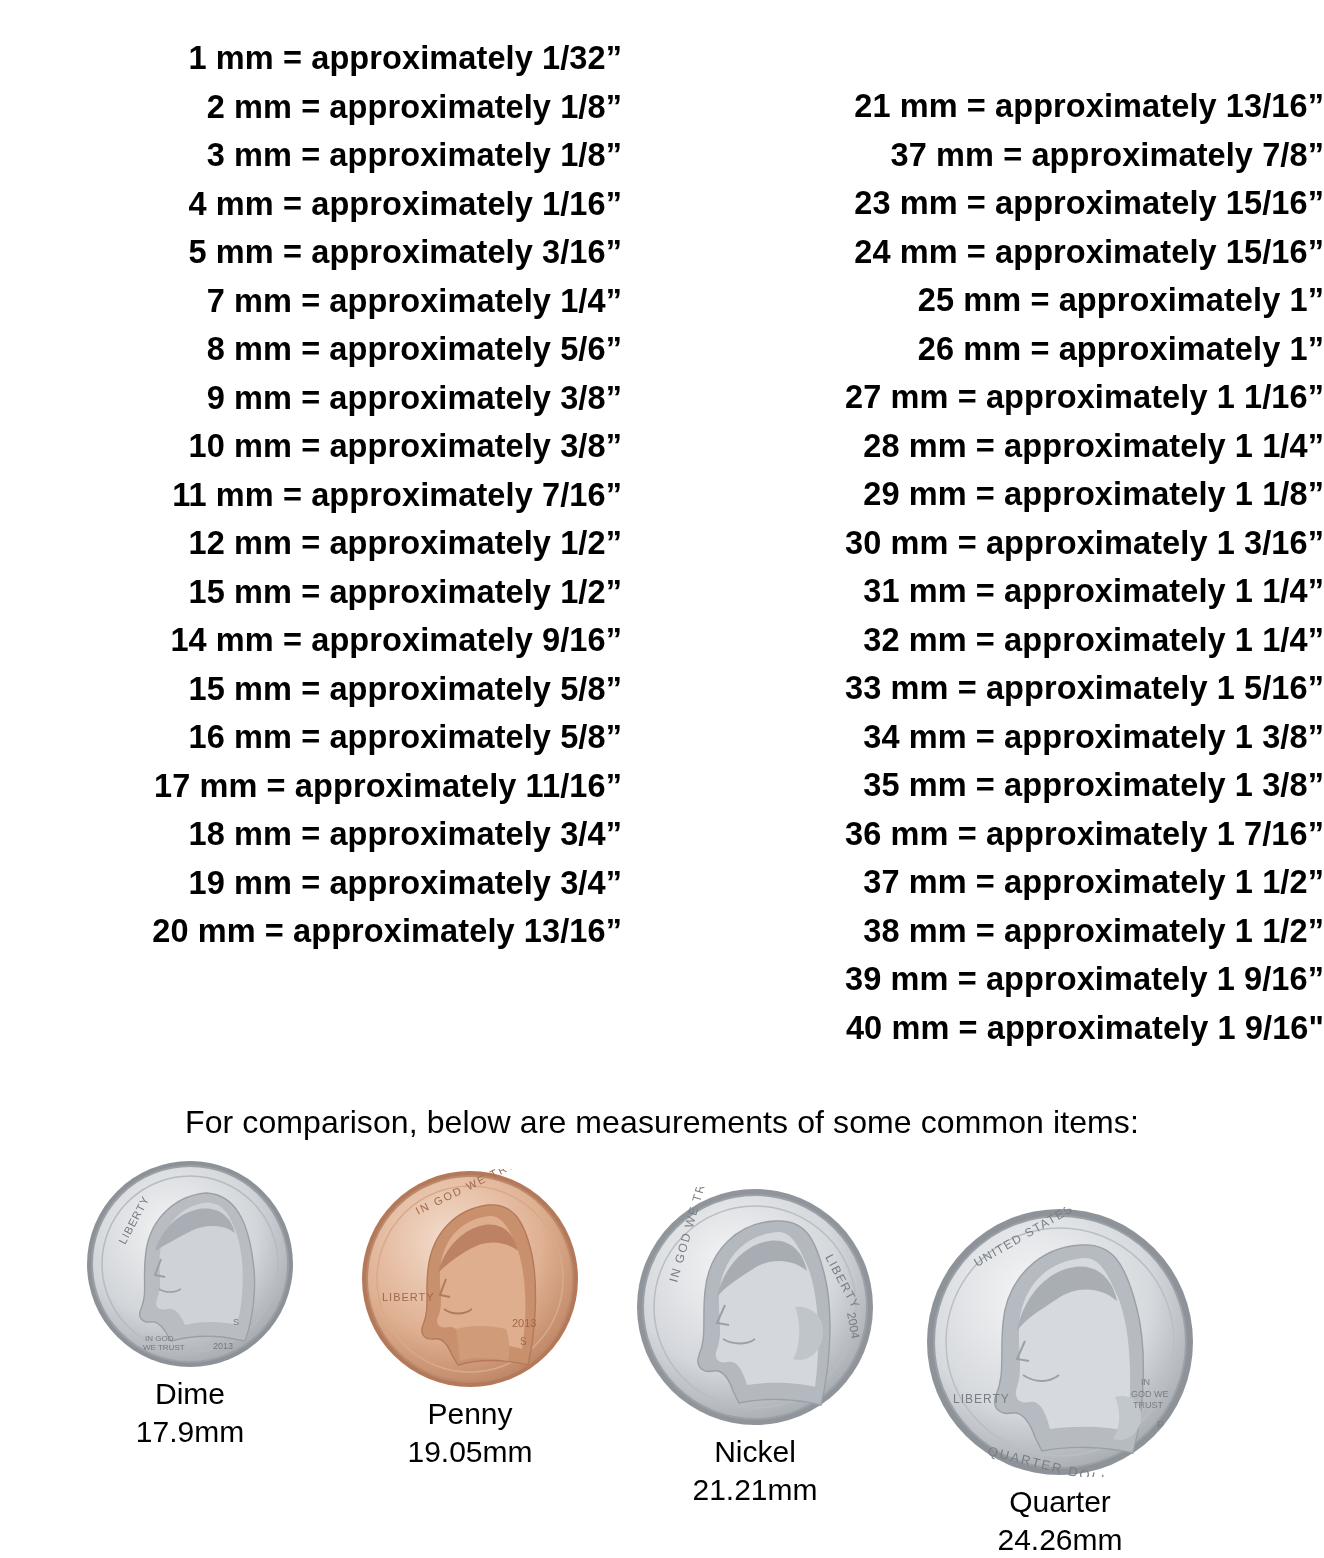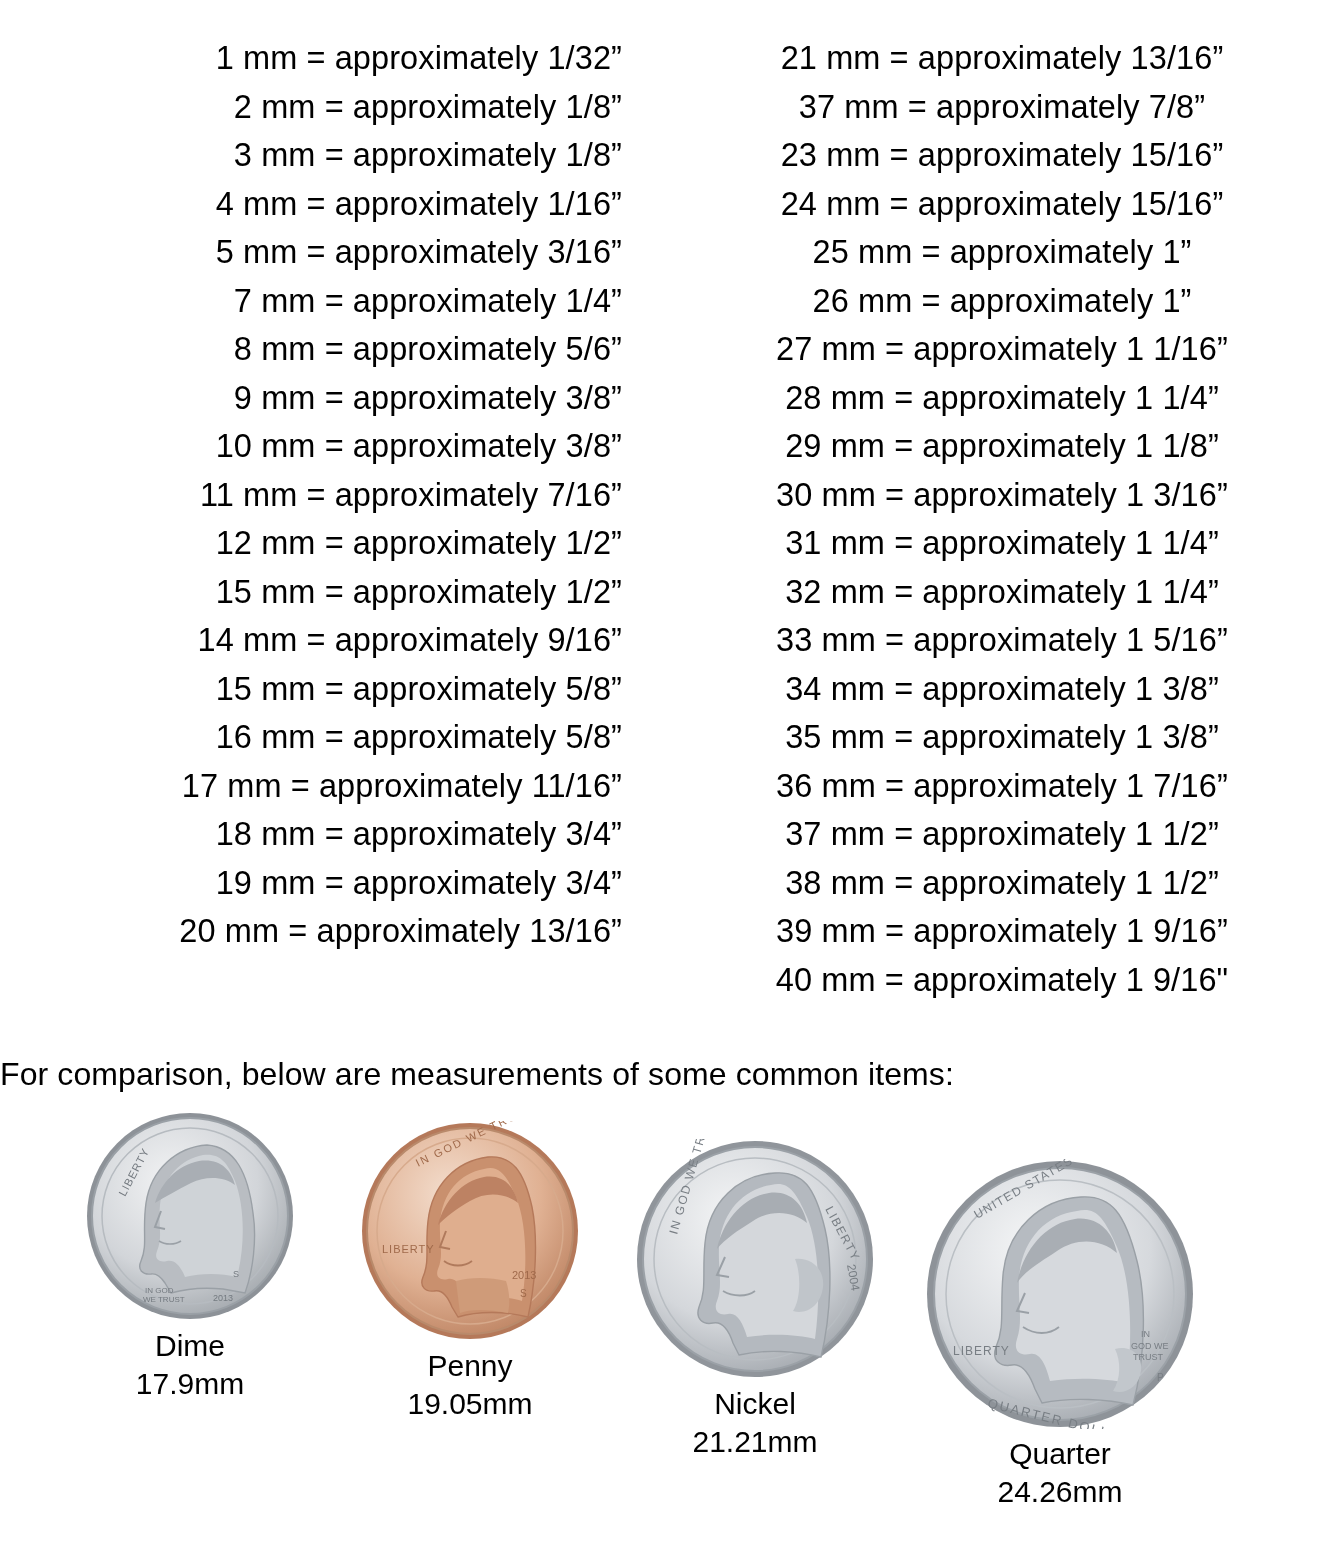--- a/index.html
+++ b/index.html
@@ -25,31 +25,34 @@
     flex-direction: column;
   }
   .col-left {
     width: 650px;
     align-items: flex-end;
     padding-right: 28px;
     box-sizing: border-box;
   }
   .col-right {
     width: 674px;
-    align-items: center;
+    align-items: flex-end;
     padding-left: 30px;
     box-sizing: border-box;
+    margin-top: 48px;
   }
   .conv-line {
     font-size: 32.5px;
     line-height: 48.5px;
     white-space: nowrap;
     letter-spacing: 0.1px;
+    font-weight: bold;
   }
   .comparison-heading {
+    text-align: center;
     font-size: 32px;
     margin-top: 52px;
     letter-spacing: 0.1px;
   }
   .coins-row {
     position: relative;
     height: 420px;
     margin-top: 18px;
   }
   .coin-item {

